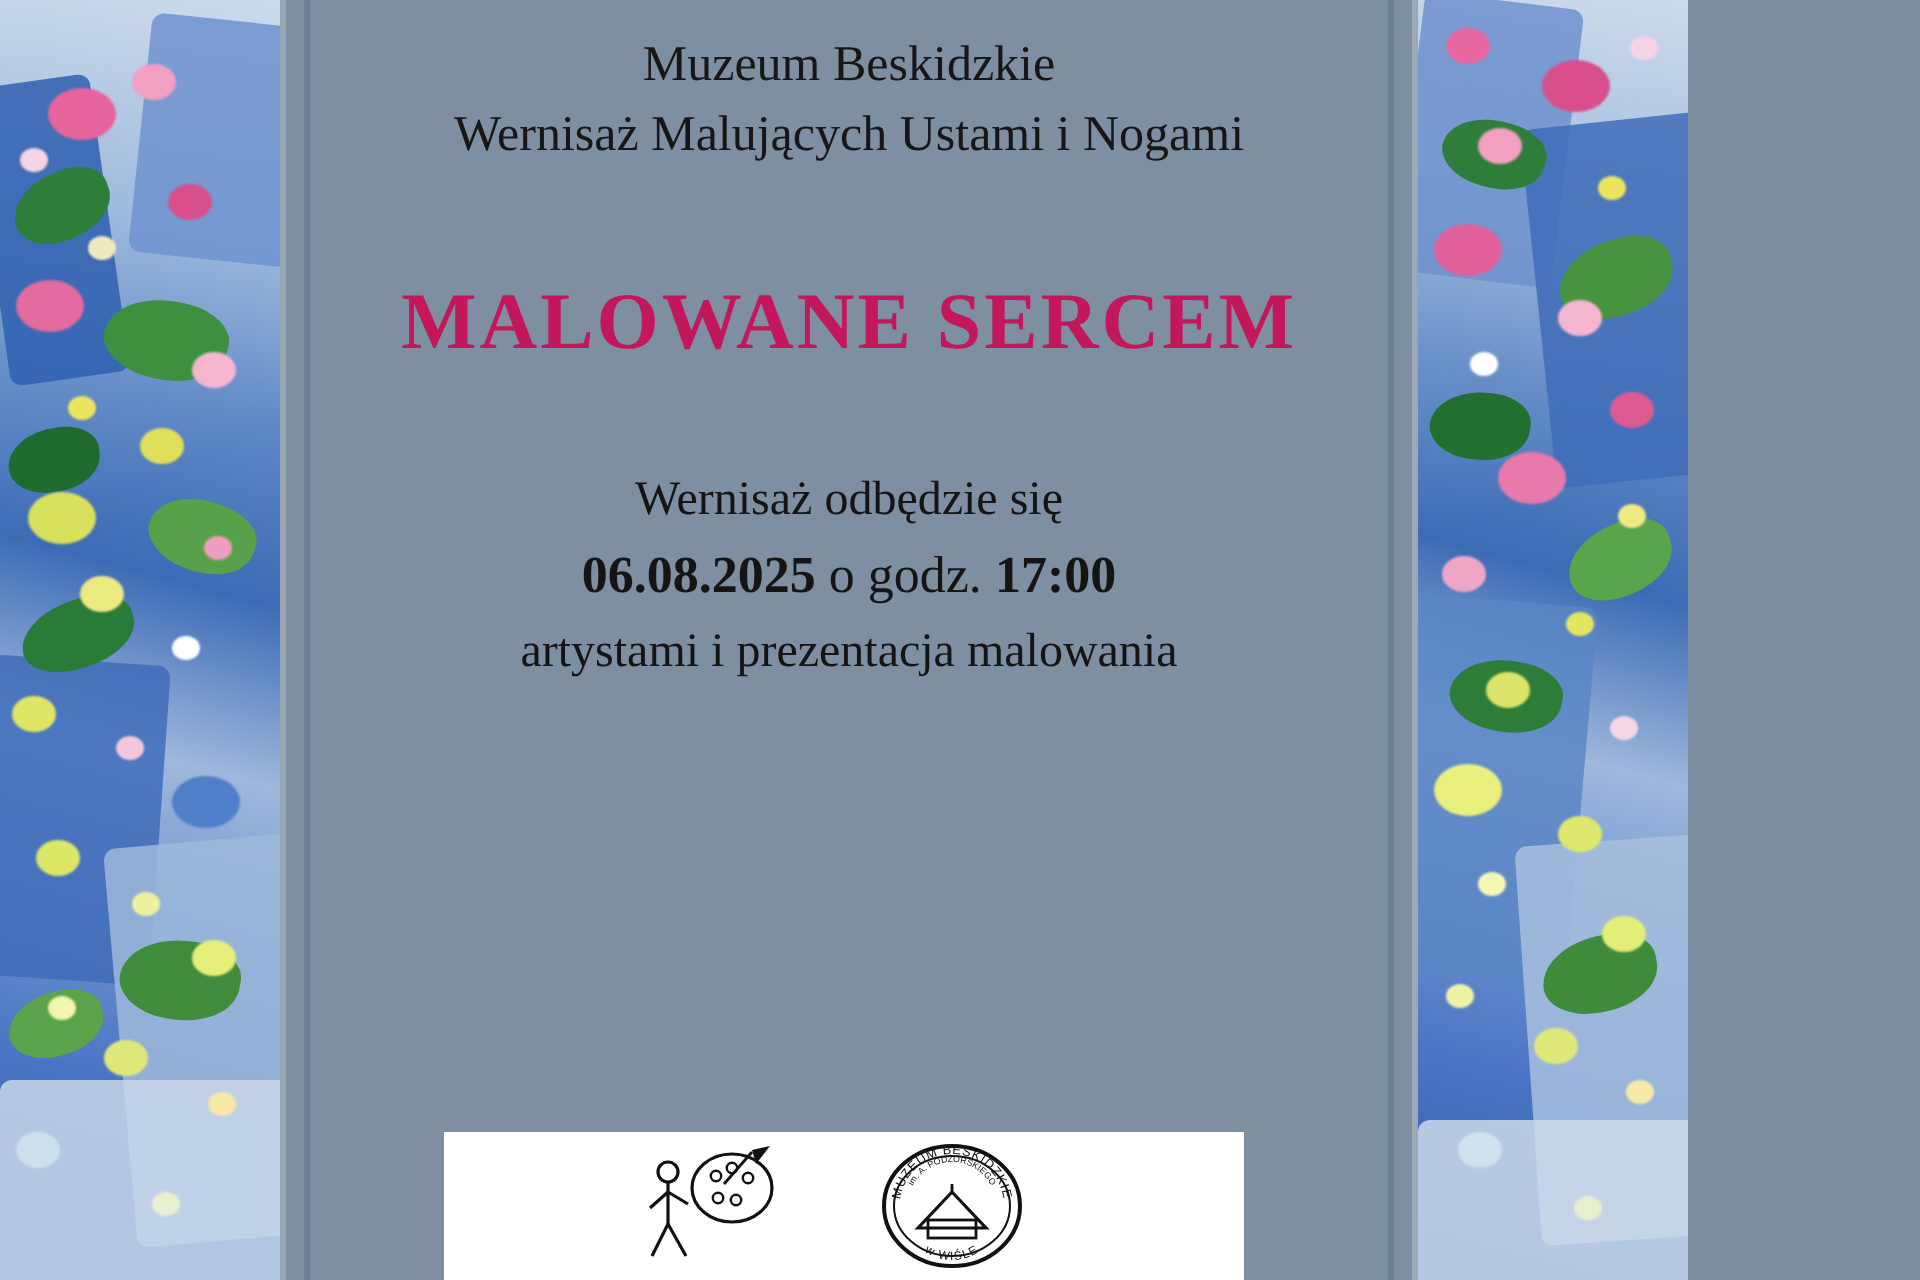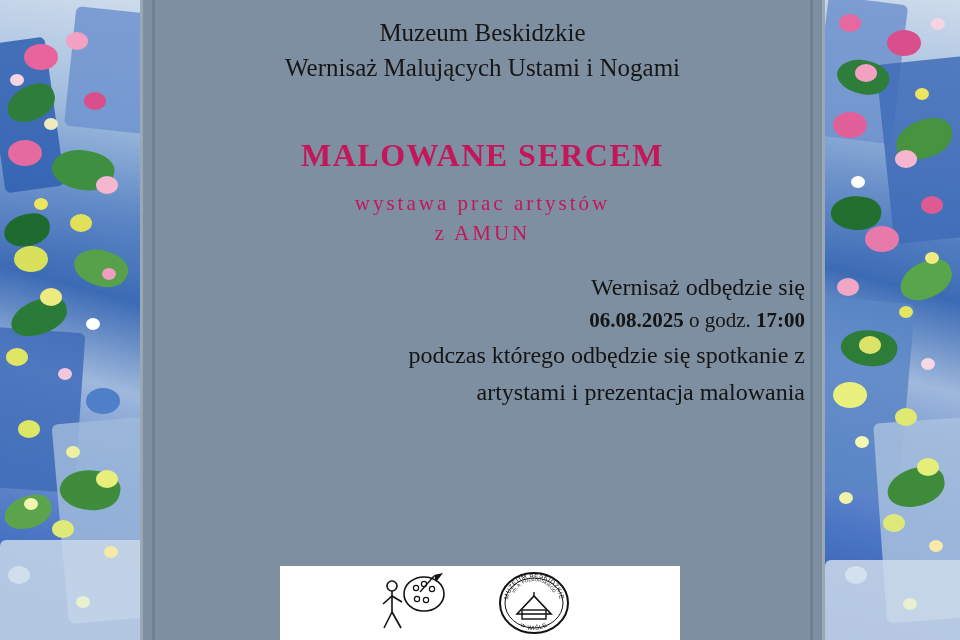--- a/index.html
+++ b/index.html
@@ -9,21 +9,21 @@
   body {
     width: 960px;
     height: 640px;
     overflow: hidden;
     font-family: "Liberation Serif", serif;
     background: #7d8ea0;
   }
 
   .poster {
     position: relative;
-    width: 960px;
+    width: 844px;
     height: 640px;
     overflow: hidden;
     background: #7e8fa1;
   }
 
   
   .side-art {
     position: absolute;
     top: 0;
     height: 640px;
@@ -86,44 +86,43 @@
   .intro {
     margin-top: 16px;
     font-size: 25px;
     line-height: 1.38;
     color: #161616;
   }
   .intro div { white-space: nowrap; }
 
   .title {
     margin-top: 52px;
-    font-size: 32px;
+    font-size: 40px;
     font-weight: bold;
     letter-spacing: 1.5px;
     color: #c2185b;
   }
 
   .subtitle {
     margin-top: 14px;
     font-size: 21px;
     letter-spacing: 3px;
     color: #c2185b;
     line-height: 1.45;
   }
   .subtitle .l2 { letter-spacing: 3px; }
 
   .details {
-    margin-top: 20px;
+    margin-top: 48px;
     font-size: 24px;
     line-height: 1.52;
     color: #141414;
-    text-align: right;
   }
   .details .date-line {
-    font-size: 21px;
+    font-size: 26px;
   }
   .details .date-line b { font-weight: bold; }
 
   
   .logo-strip {
     position: absolute;
     left: 50%;
     transform: translateX(-50%);
     bottom: 0;
     width: 400px;
@@ -235,29 +234,24 @@
 
   <div class="center">
 
     <div class="intro">
       <div>Muzeum Beskidzkie</div>
       <div>Wernisaż Malujących Ustami i Nogami</div>
     </div>
 
     <div class="title">MALOWANE SERCEM</div>
 
-    <div class="subtitle">
-      <div class="l1">wystawa prac artystów</div>
-      <div class="l2">z AMUN</div>
-    </div>
 
     <div class="details">
       <div>Wernisaż odbędzie się</div>
       <div class="date-line"><b>06.08.2025</b><span> o godz. </span><b>17:00</b></div>
-      <div>podczas którego odbędzie się spotkanie z</div>
       <div>artystami i prezentacja malowania</div>
     </div>
 
   </div>
 
   <div class="logo-strip">
 
     <svg class="logo-amun" viewBox="0 0 74 62">
       <ellipse cx="48" cy="22" rx="20" ry="17" fill="none" stroke="#111" stroke-width="1.6"></ellipse>
       <circle cx="40" cy="16" r="2.6" fill="none" stroke="#111" stroke-width="1.2"></circle>

